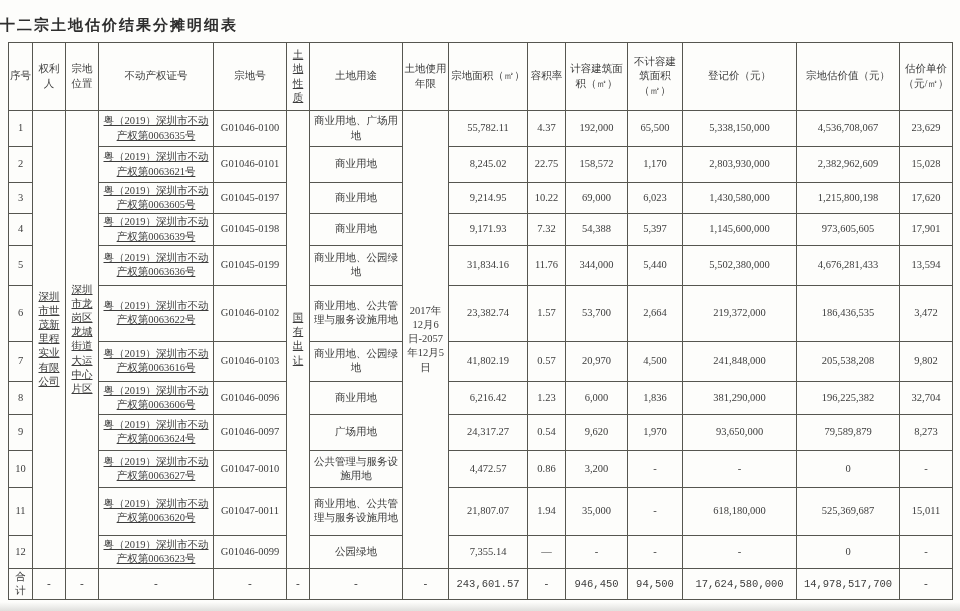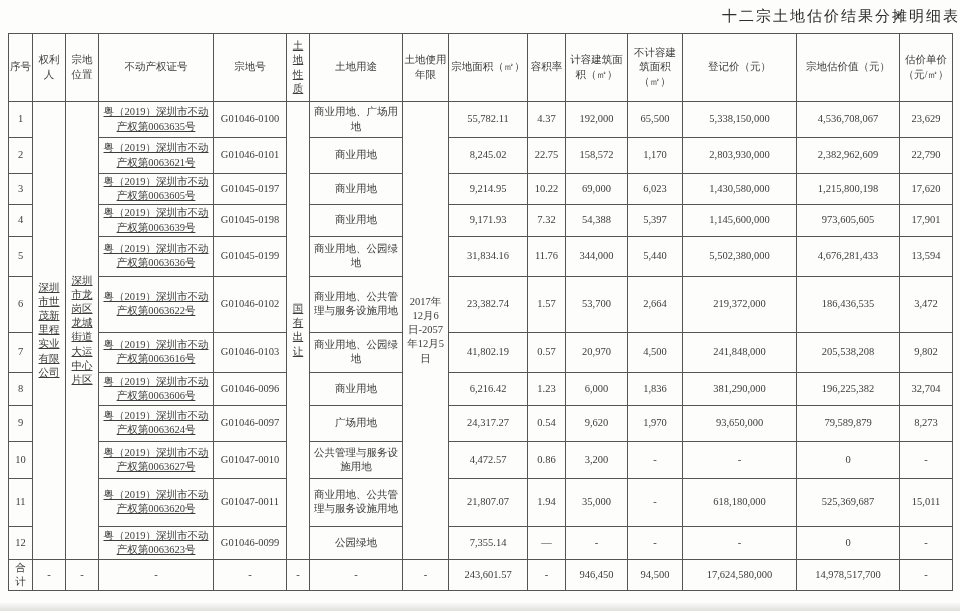--- a/index.html
+++ b/index.html
@@ -5,26 +5,26 @@
   html,body{margin:0;padding:0;}
   body{
     width:960px;height:611px;
     background:#fdfdfb;
     font-family:"Liberation Serif","DejaVu Serif",serif;
     color:#3c3c3c;
     position:relative;
     overflow:hidden;
   }
   .page-title{
-    text-align:right;
+    text-align:left;
     font-size:15px;
-    font-weight:normal;
+    font-weight:bold;
     letter-spacing:2px;
     color:#2e2e2e;
-    padding-top:7px;
+    padding-top:16px;
     margin-bottom:7px;
   }
   table.sheet{
     border-collapse:collapse;
     table-layout:fixed;
     width:944px;
     margin-left:8px;
   }
   .sheet td,.sheet th{
     border:1px solid #565650;
@@ -45,21 +45,21 @@
   col.c-far{width:38px;}  col.c-gfa{width:62px;}   col.c-ngfa{width:55px;}
   col.c-reg{width:114px;} col.c-val{width:103px;}  col.c-unit{width:53px;}
 
   .hdr-row{height:68px;}
   .cell-cert{padding:1px 4px;word-break:break-all;text-decoration:underline;}
   .cell-use{padding:1px 6px;margin-top:12px;}
   .cell-narrow{padding:1px 1px;line-height:1.45;text-decoration:underline;}
   .r1{height:36px;} .r2{height:36px;} .r3{height:31px;} .r4{height:31px;}
   .r5{height:40px;} .r6{height:56px;} .r7{height:40px;} .r8{height:33px;}
   .r9{height:36px;} .r10{height:37px;} .r11{height:48px;} .r12{height:33px;padding-left:16px;}
-  .rt{height:28px;}
+  .rt{height:28px;font-family:Liberation Mono, monospace;}
   .scan-shade{
     position:absolute;left:0;bottom:0;width:960px;height:9px;
     background:linear-gradient(to bottom, rgba(0,0,0,0), rgba(90,90,85,0.18));
     pointer-events:none;
   }
 </style>
 </head>
 <body>
 
 <div class="page-title">十二宗土地估价结果分摊明细表</div>
@@ -123,21 +123,21 @@
       <td>2</td>
       <td class="cell-cert">粤（2019）深圳市不动产权第0063621号</td>
       <td>G01046-0101</td>
       <td class="cell-use">商业用地</td>
       <td>8,245.02</td>
       <td>22.75</td>
       <td>158,572</td>
       <td>1,170</td>
       <td>2,803,930,000</td>
       <td>2,382,962,609</td>
-      <td>22,790</td>
+      <td>15,028</td>
     </tr>
 
     <tr class="r3">
       <td>3</td>
       <td class="cell-cert">粤（2019）深圳市不动产权第0063605号</td>
       <td>G01045-0197</td>
       <td class="cell-use">商业用地</td>
       <td>9,214.95</td>
       <td>10.22</td>
       <td>69,000</td>

